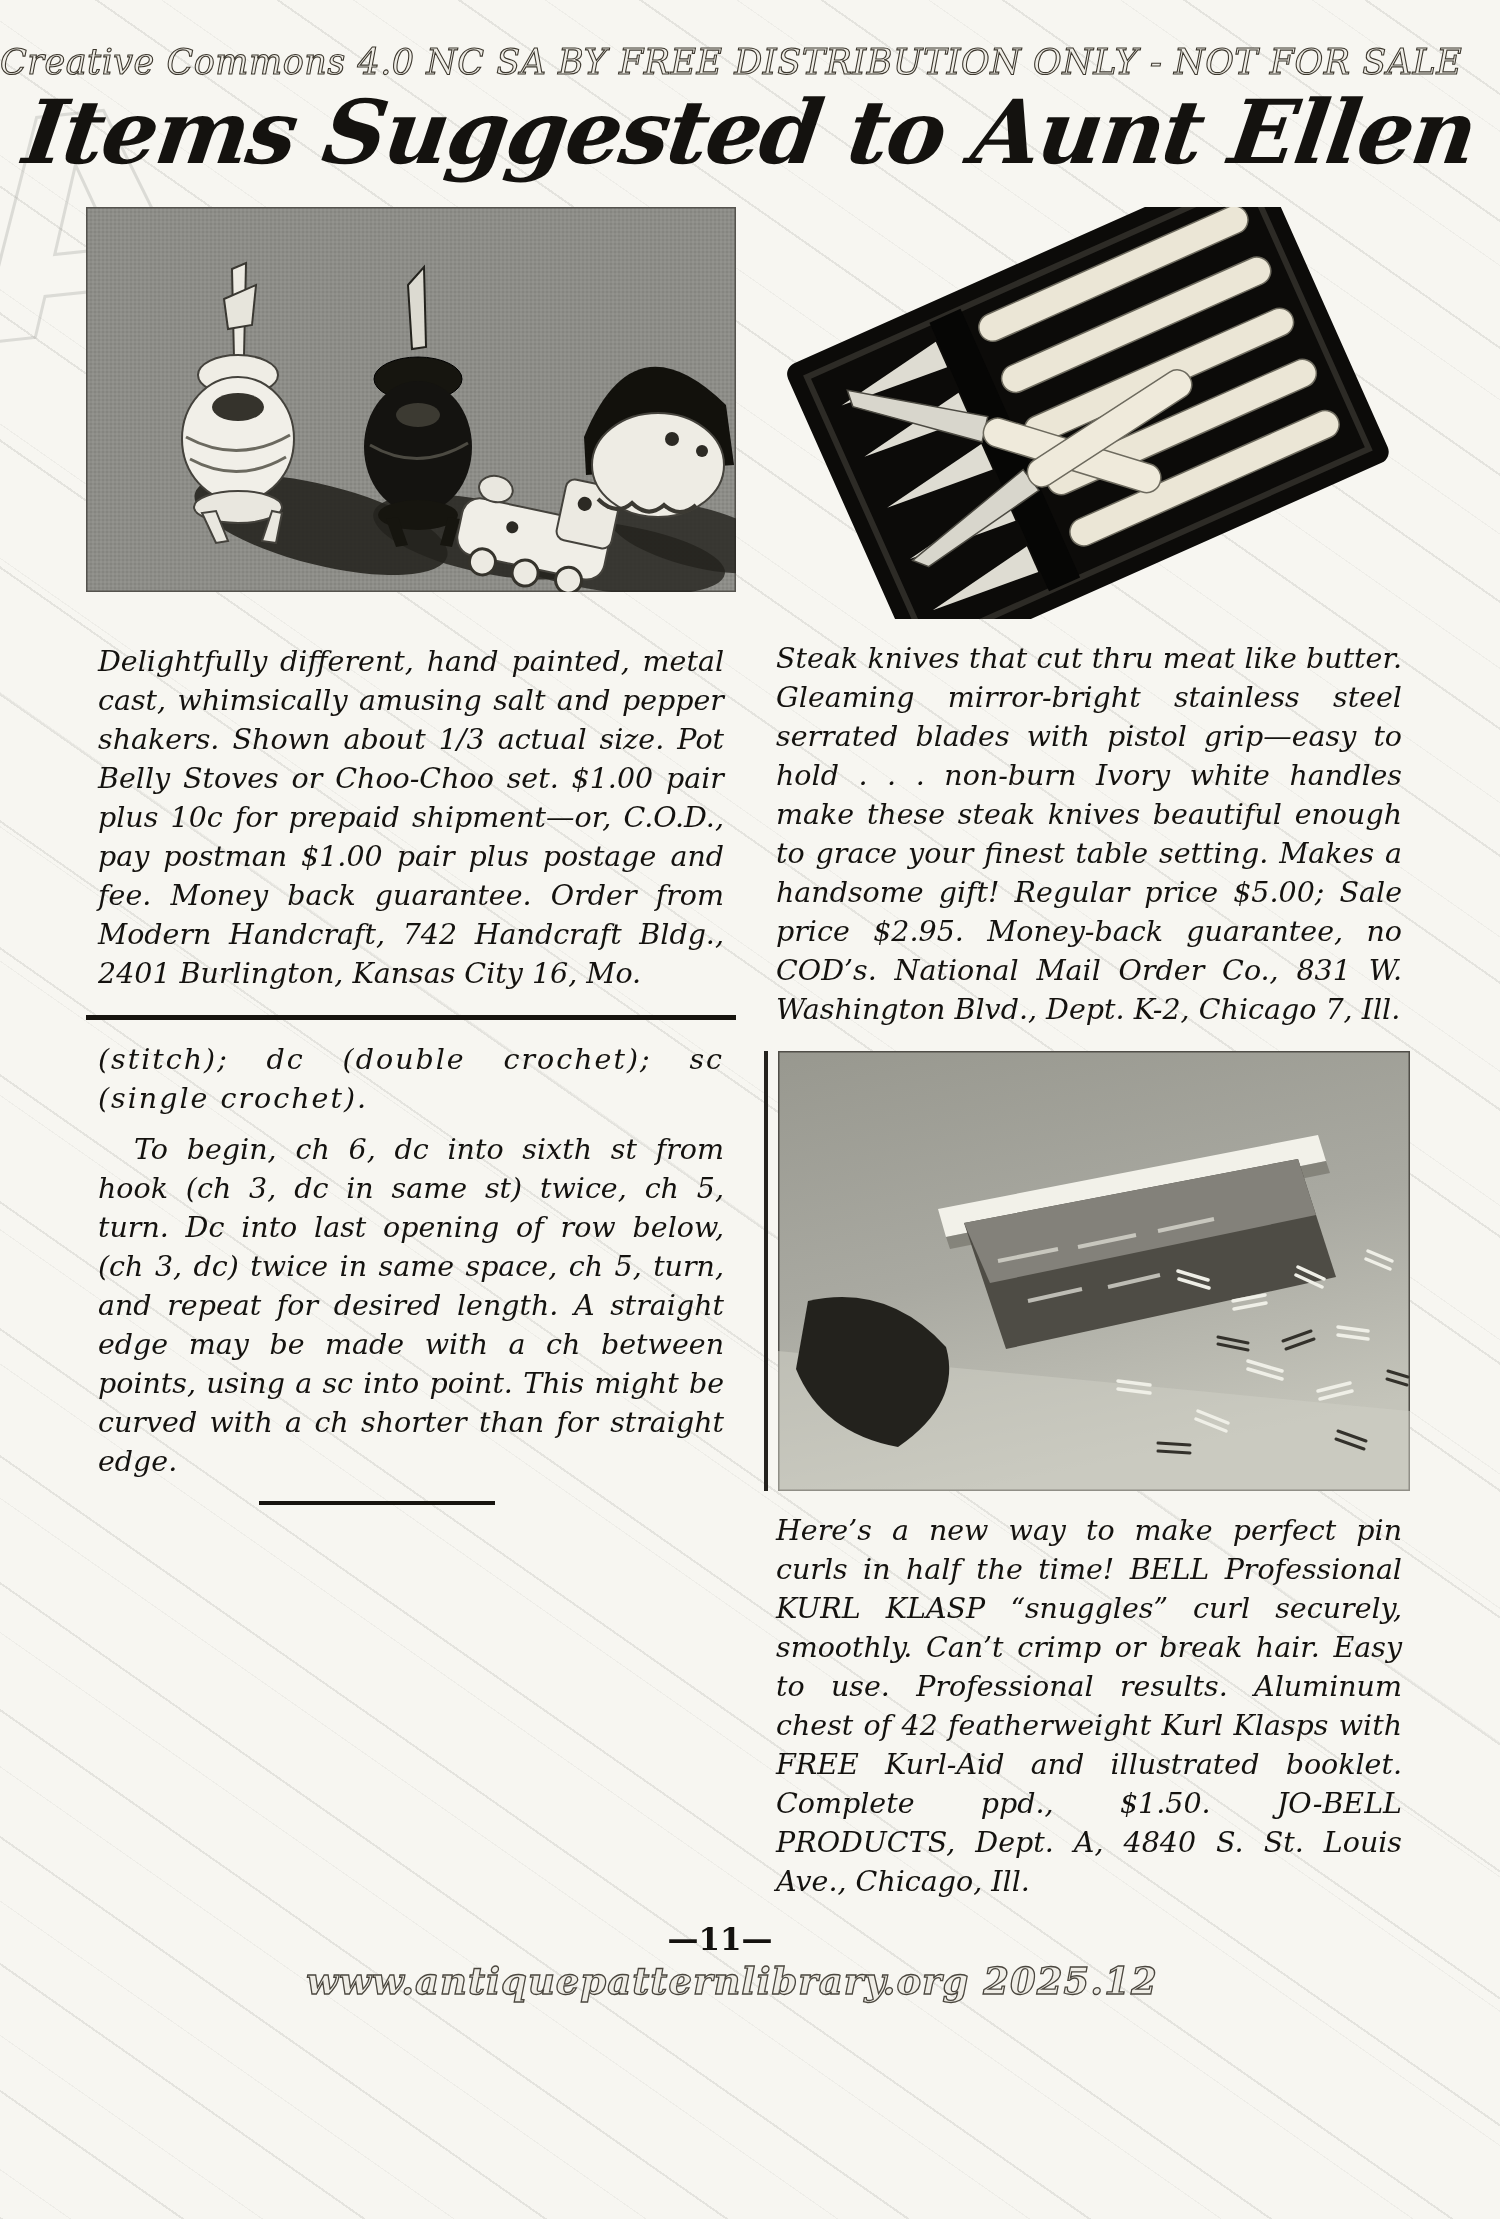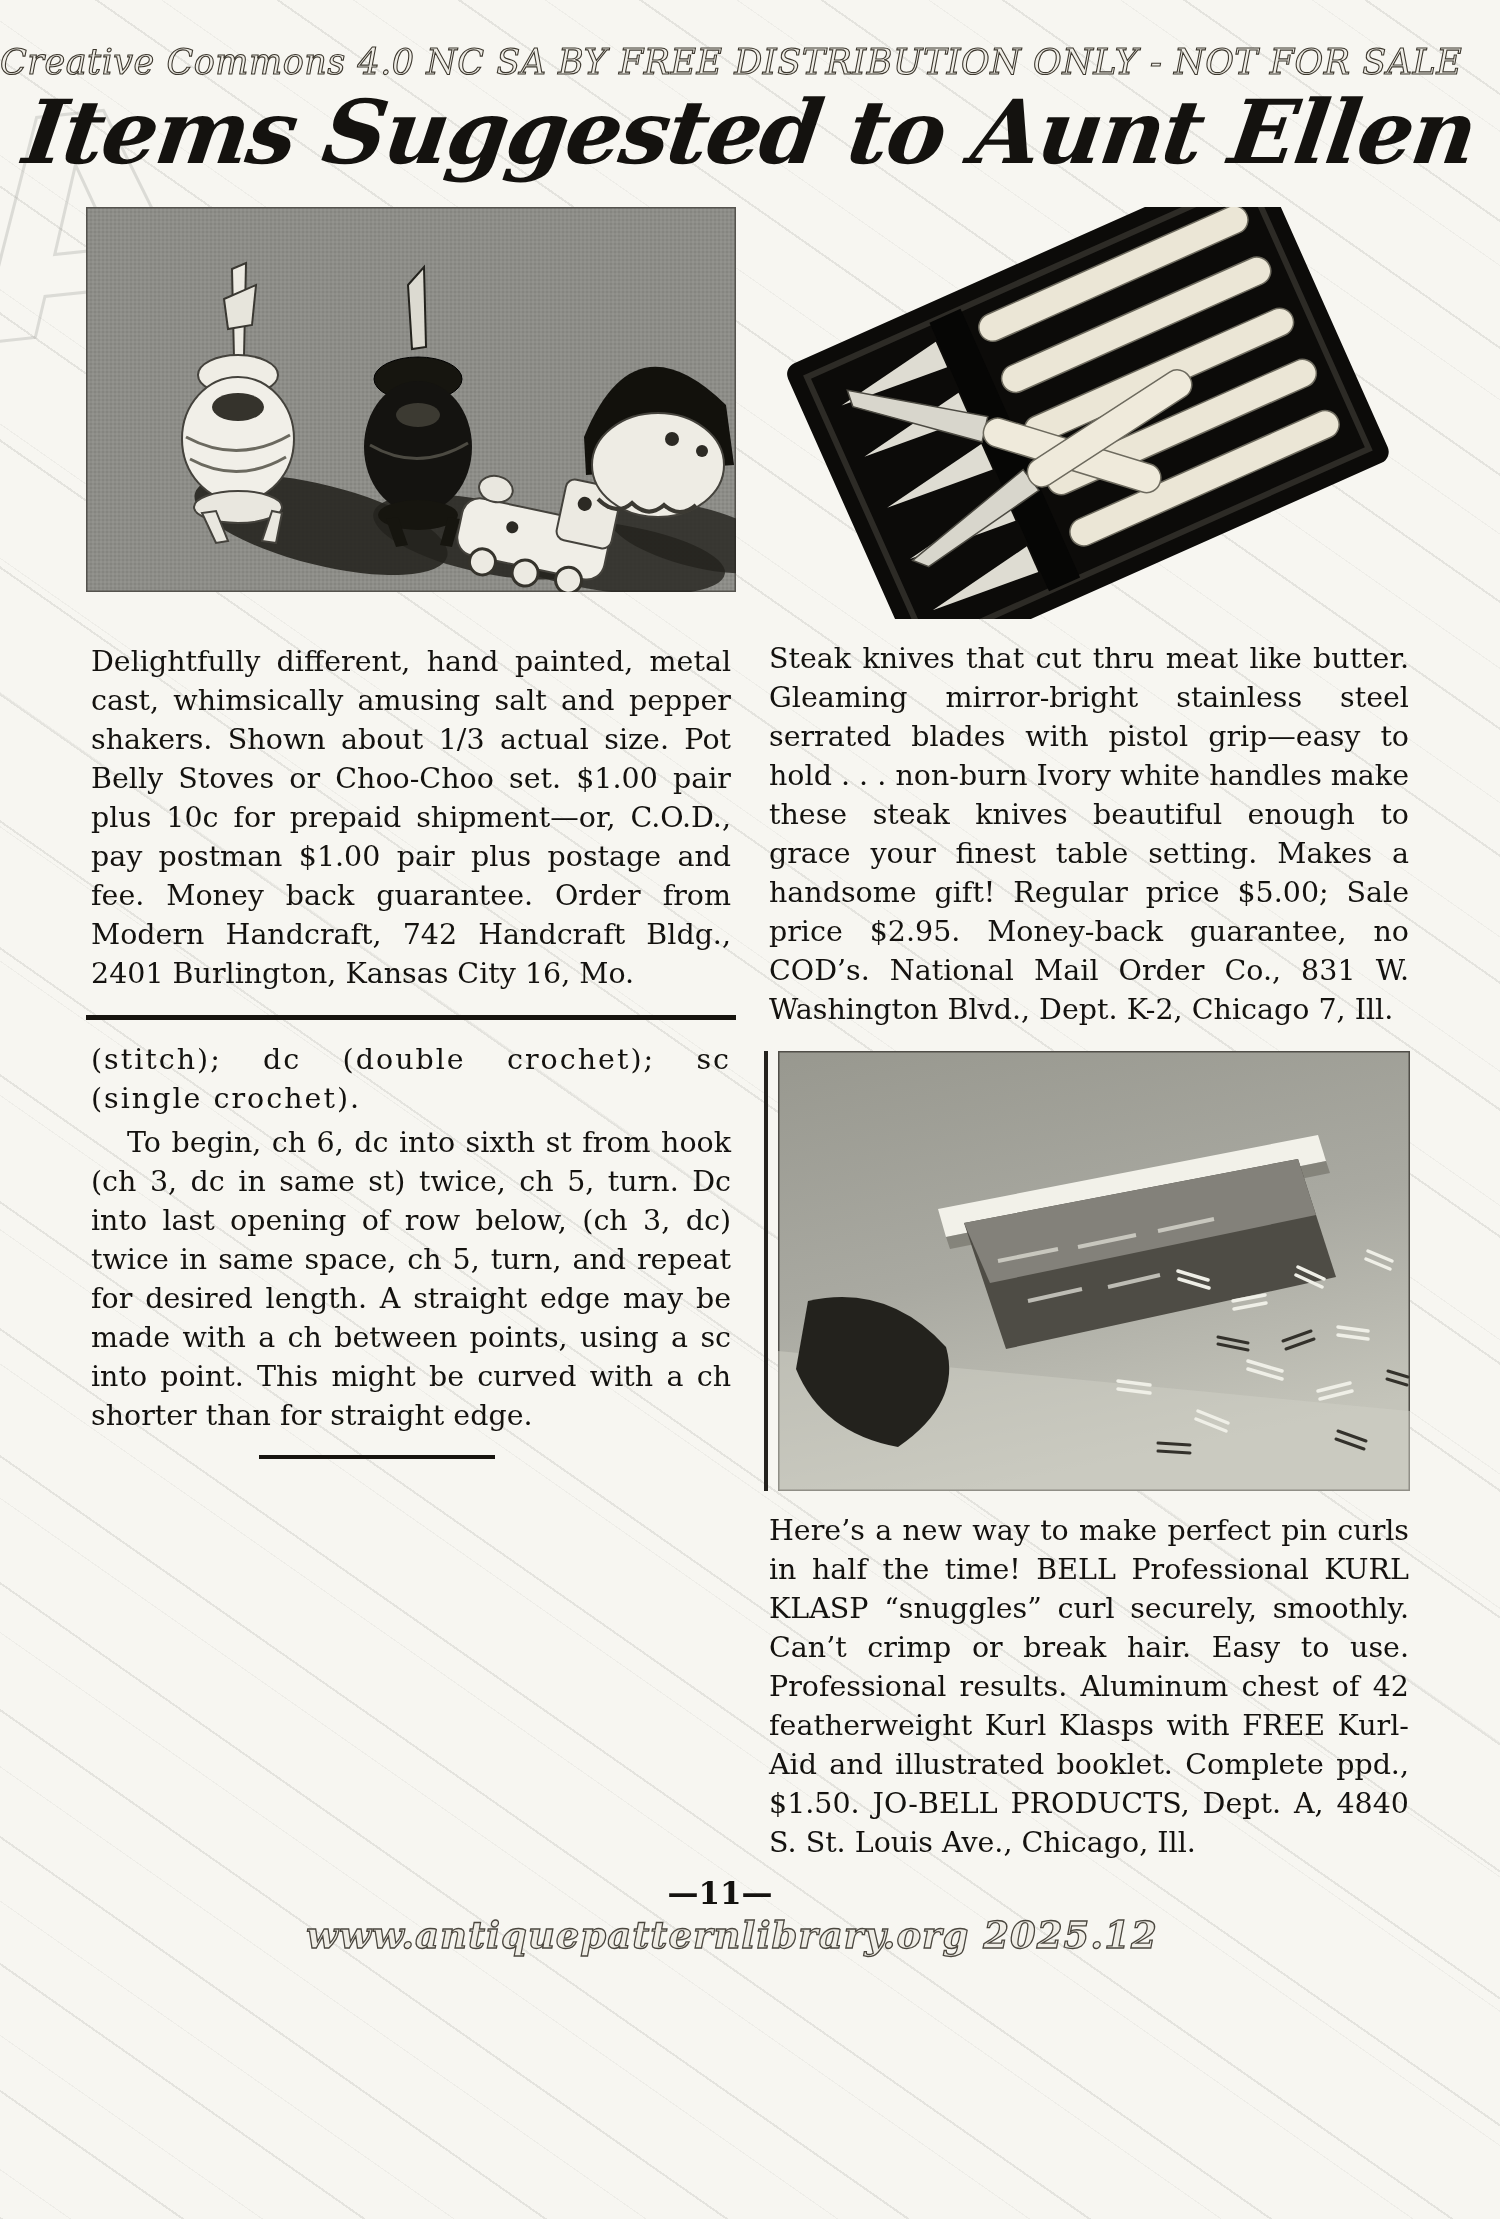--- a/index.html
+++ b/index.html
@@ -46,21 +46,21 @@
     font-weight:700;font-size:24px;line-height:1.2;
     word-spacing:6px;
   }
 
   .cols{display:flex;gap:28px;padding:0 86px;margin-top:26px;}
   .col{
     width:650px;flex:0 0 650px;
     font-size:28.5px;line-height:39px;
     text-align:justify;
   }
-  .col p{margin:5px;}
+  .col p{margin:12px;font-style:italic;}
   .indent{text-indent:36px;}
 
   .photo-a{display:block;width:650px;height:385px;}
   .photo-b{display:block;width:650px;height:412px;}
   .photo-c-wrap{margin-top:22px;border-left:4px solid #24221e;padding-left:10px;}
   .photo-c{display:block;width:632px;height:440px;}
 
   .p-salt{margin-top:50px !important;}
   .rule-full{height:5px;background:#17140f;margin-top:22px;}
   .p-crochet1{margin-top:20px !important;letter-spacing:2px;}

